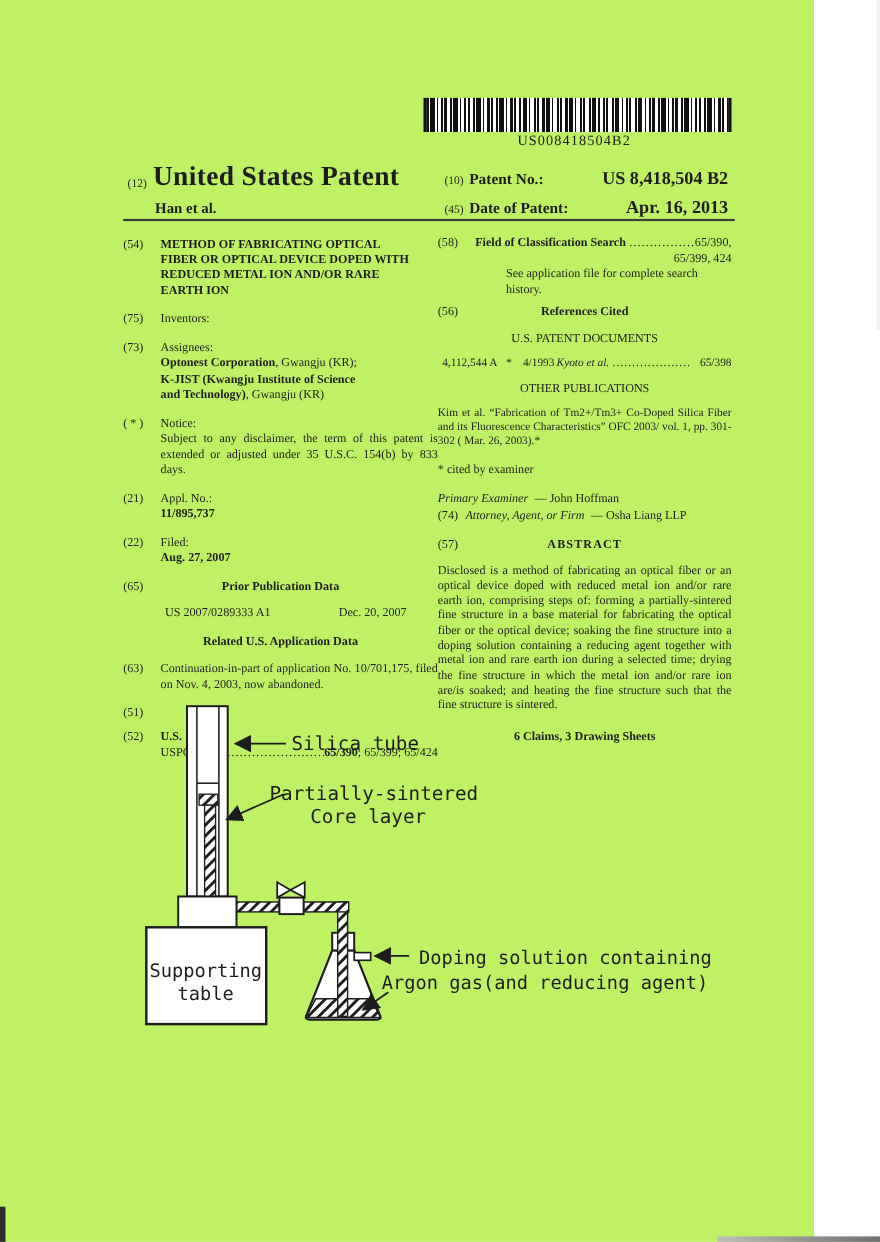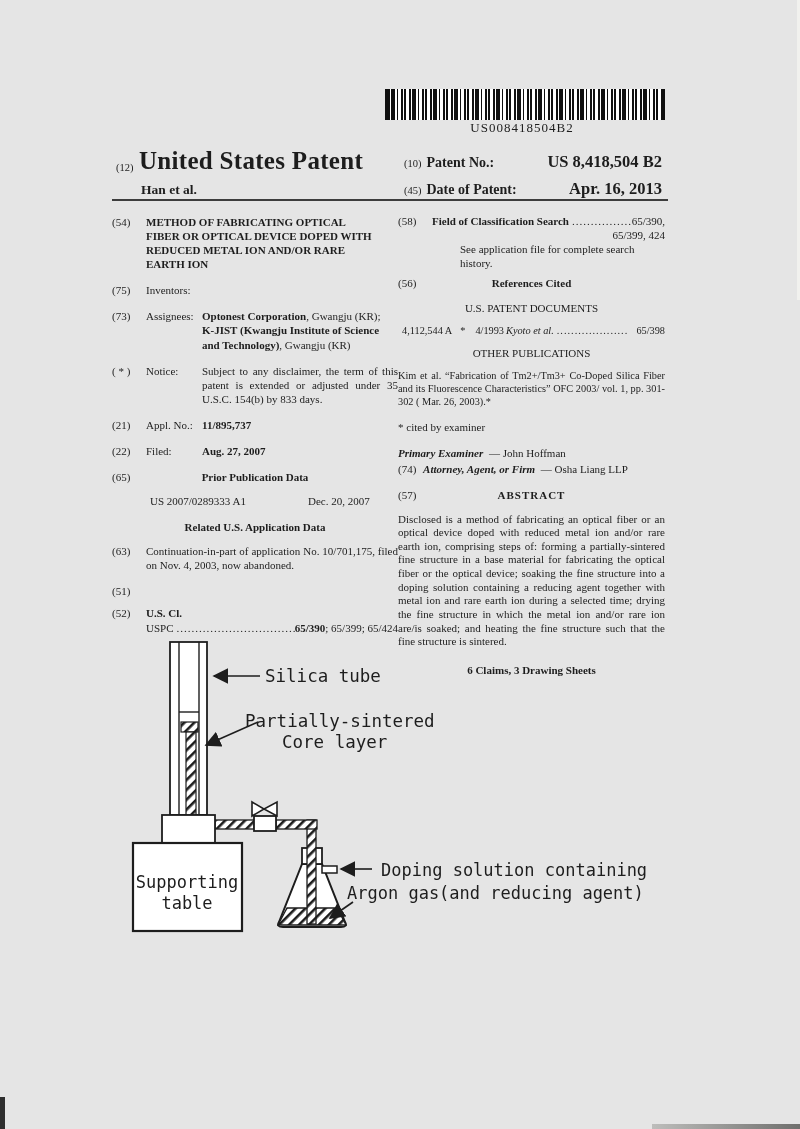--- a/index.html
+++ b/index.html
@@ -1,17 +1,17 @@
 <!DOCTYPE html>
 <html><head>
 <meta charset="utf-8">
 <style>
   html,body{margin:0;padding:0;}
   body{width:800px;height:1129px;overflow:hidden;background:#ffffff;}
-  .page{position:relative;width:800px;height:1129px;background:#e5e5e5;
+  .page{position:relative;width:740px;height:1129px;background:#bef264;
         font-family:"Liberation Serif", serif;color:#1d1d1d;}
   .abs{position:absolute;}
 
   
   .barcode{left:385px;top:89px;width:274px;height:31px;
     background:repeating-linear-gradient(90deg,#101010 0 2px,#fff 2px 3px,#101010 3px 7px,#fff 7px 9px,#101010 9px 10px,#fff 10px 13px,#101010 13px 15px,#fff 15px 16px,#101010 16px 18px,#fff 18px 21px);
     border-left:3px solid #101010;border-right:3px solid #101010;}
   .barcode-text{left:385px;top:120px;width:274px;text-align:center;
     font-size:13px;letter-spacing:1px;}
 
@@ -27,33 +27,33 @@
   .hdr-row .val{font-size:16.5px;font-weight:bold;margin-left:auto;}
   .hrule{left:112px;top:199px;width:556px;height:2px;background:#3d3d3d;}
 
   
   .col{font-size:11px;line-height:1.28;}
   .col-left{left:112px;top:215px;width:286px;}
   .col-right{left:398px;top:214px;width:267px;}
   .item{display:flex;margin-bottom:12px;}
   .item .num{width:34px;flex-shrink:0;}
   .item .body{flex:1;min-width:0;}
-  .lblcol{display:flex;}
+  .lblcol{display:flex;flex-direction:column;}
   .lblcol .lab{width:56px;flex-shrink:0;}
   .lblcol .val{flex:1;min-width:0;}
   b.nm{font-weight:bold;}
   .just{text-align:justify;}
   .center-head{position:relative;margin-bottom:10px;}
   .center-head .num{position:absolute;left:0;top:0;}
   .center-head .h{display:block;text-align:center;font-weight:bold;}
   .center-plain{text-align:center;margin-bottom:9px;}
   .dots{flex:1;overflow:hidden;white-space:nowrap;padding:0 3px;letter-spacing:1px;}
   .flexline{display:flex;align-items:baseline;}
   .small{font-size:10.3px;}
-  .ital{font-style:italic;font-weight:bold;}
+  .ital{font-style:italic;}
   .bital{font-weight:bold;font-style:italic;}
   .pat-title{display:block;width:232px;font-weight:bold;}
   .abstract{font-size:11px;line-height:1.24;text-align:justify;}
   .claims{font-weight:bold;text-align:center;margin-top:14px;}
 
   
   .figure{left:100px;top:627px;}
   .fig-label{font-family:"DejaVu Sans Mono", monospace;font-size:17px;fill:#1d1d1d;}
   .fig-label-lg{font-family:"DejaVu Sans Mono", monospace;font-size:17.5px;fill:#1d1d1d;}
 

